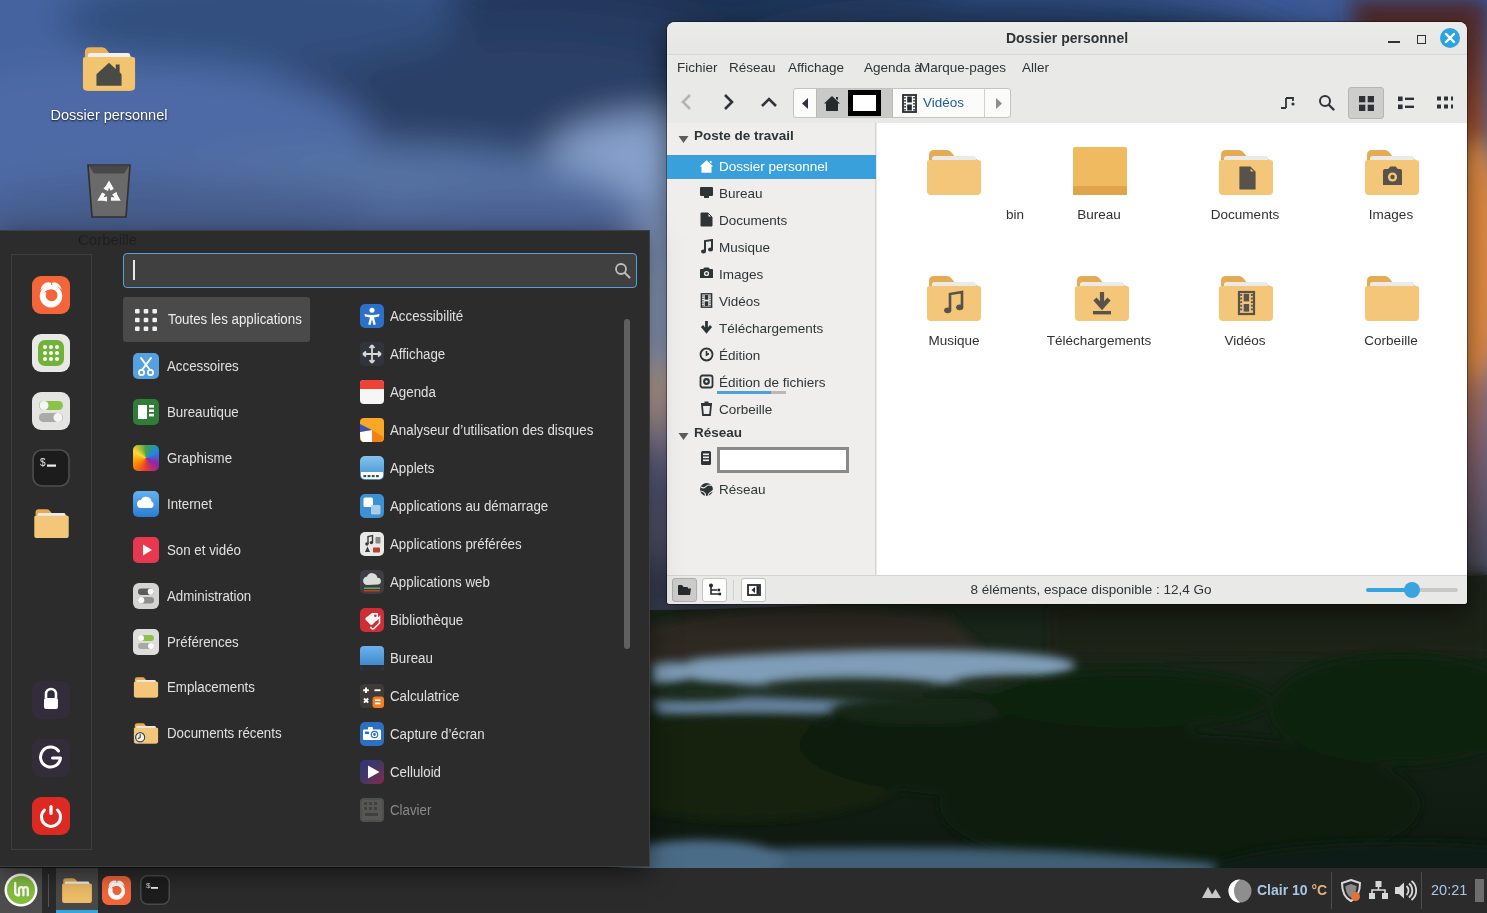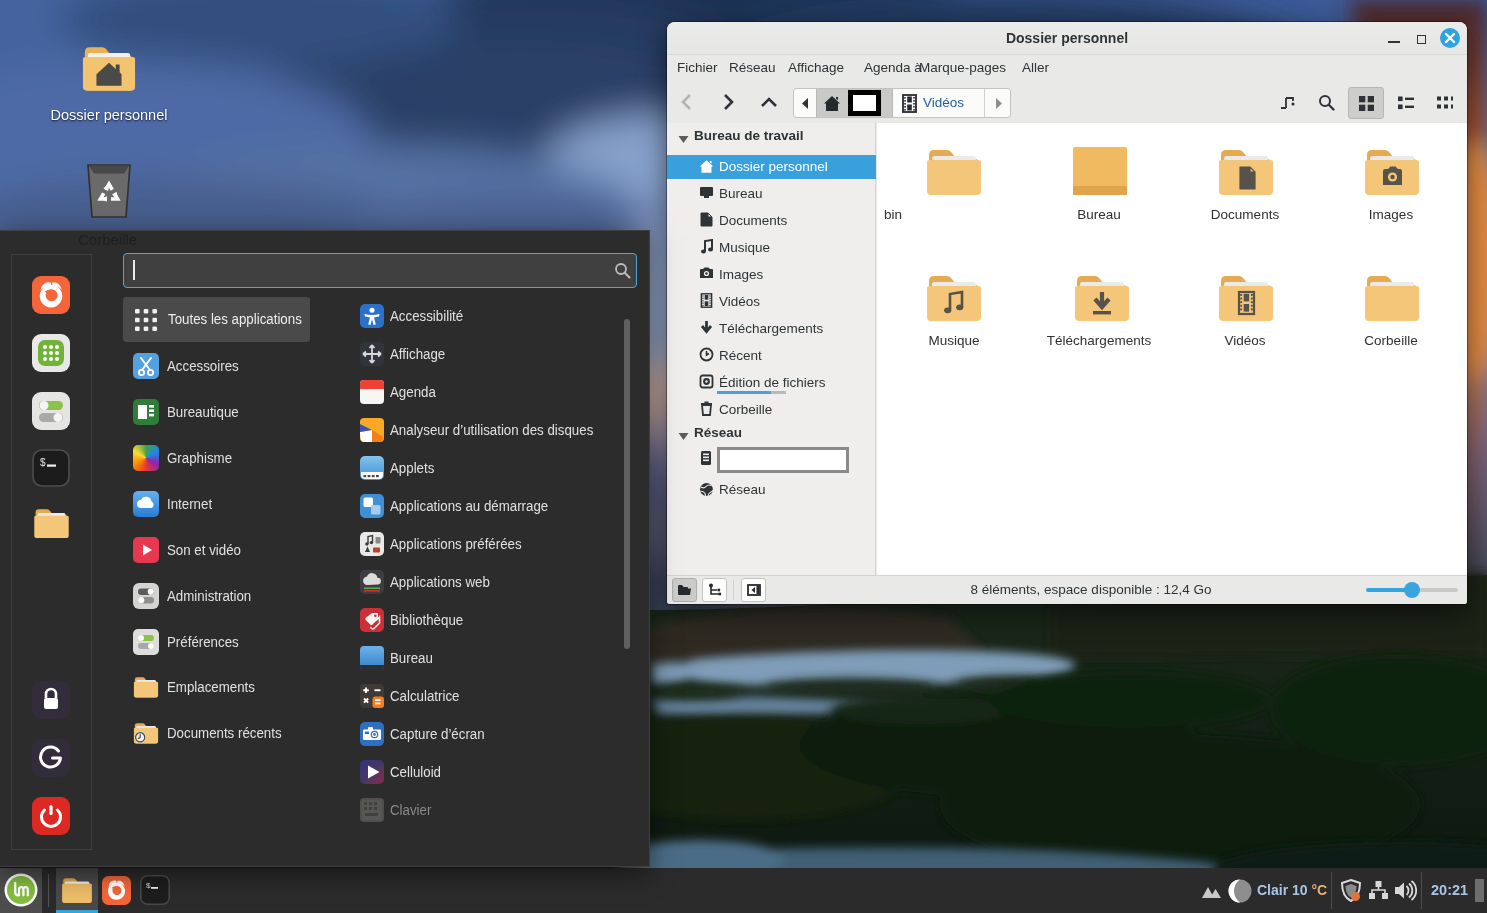--- a/index.html
+++ b/index.html
@@ -194,21 +194,21 @@
     <path d="M10.5,7 L10.5,10 M4,13 L4,10 L17,10 L17,13" stroke="#d8d8d8" stroke-width="1.6" fill="none"></path>
   </svg>
 
   <svg class="abs" style="left:1393px;top:11px" width="24" height="23" viewBox="0 0 24 23">
     <path d="M2,8 L6,8 L11,3.5 L11,19.5 L6,15 L2,15 Z" fill="#d8d8d8"></path>
     <path d="M13.5,7 A6,6 0 0 1 13.5,16" stroke="#d8d8d8" stroke-width="1.8" fill="none"></path>
     <path d="M16,4.5 A9,9 0 0 1 16,18.5" stroke="#d8d8d8" stroke-width="1.8" fill="none"></path>
     <path d="M18.5,2 A12,12 0 0 1 18.5,21" stroke="#d8d8d8" stroke-width="1.8" fill="none"></path>
   </svg>
   <div class="abs" style="left:1421px;top:4px;width:1px;height:37px;background:#4d4d4d"></div>
-  <div class="abs" style="left:1431px;top:0;height:45px;line-height:45px;font-size:14.5px;font-weight:bold;color:#a9c7e4">20:21</div>
+  <div class="abs" style="left:1431px;top:0;height:45px;line-height:45px;font-size:14.5px;font-weight:normal;color:#a9c7e4">20:21</div>
   <div class="abs" style="left:1475px;top:11px;width:9px;height:23px;background:#6e6e6e"></div>
 </div>
 
 <div id="nemo" class="abs" style="left:667px;top:22px;width:800px;height:582px;background:#e9e9e8;border-radius:8px 8px 3px 3px;box-shadow:0 8px 28px rgba(0,0,0,0.55), 0 0 0 1px rgba(0,0,0,0.35)">
 
   <div class="abs" style="left:0;top:0;width:800px;height:33px;background:linear-gradient(#ebebea,#e6e6e5);border-radius:8px 8px 0 0;border-bottom:1px solid #d8d8d6"></div>
   <div class="abs" style="left:0;top:0;width:800px;height:33px;line-height:33px;text-align:center;font-size:14px;font-weight:bold;color:#2e3436">Dossier personnel</div>
   <div class="abs" style="left:721px;top:19px;width:12px;height:2px;background:#2e3436"></div>
   <div class="abs" style="left:750px;top:13px;width:9px;height:9px;border:1.8px solid #2e3436"></div>
   <div class="abs" style="left:773px;top:6px;width:20px;height:20px;border-radius:50%;background:#2fa3e0"></div>
@@ -295,21 +295,21 @@
     <rect x="1" y="9.5" width="4" height="4" fill="#2e3236"></rect>
       <rect x="8" y="9.5" width="4" height="4" fill="#2e3236"></rect>
       <rect x="15" y="9.5" width="2" height="4" fill="#2e3236"></rect>
   </svg>
 
   <div class="abs" style="left:0;top:101px;width:209px;height:452px;background:#efeeed;border-right:1px solid #d5d5d3"></div>
   <div id="sidebar" class="abs" style="left:0;top:101px;width:209px;height:452px;font-size:13.5px;color:#2e3436">
     <svg class="abs" style="left:11px;top:12px" width="11" height="9" viewBox="0 0 11 9">
         <path d="M0.5,1 L10.5,1 L5.5,8 Z" fill="#5c5c5a"></path>
       </svg>
-    <div class="abs" style="left:27px;top:5px;font-weight:bold">Bureau de travail</div>
+    <div class="abs" style="left:27px;top:5px;font-weight:bold">Poste de travail</div>
     <div class="abs" style="left:0;top:31.5px;width:209px;height:24px;background:#3aa0dc"></div>
     <svg class="abs" style="left:32px;top:36px" width="15" height="15" viewBox="0 0 18 17">
         <path d="M9,1 L17,8.5 L15,8.5 L15,16 L3,16 L3,8.5 L1,8.5 Z M13,2 L15,2 L15,5 L13,4 Z" fill="#ffffff"></path>
       </svg>
     <div class="abs" style="left:52px;top:31.5px;height:24px;line-height:24px;color:#ffffff">Dossier personnel</div>
     <svg class="abs" style="left:32px;top:63px" width="15" height="13" viewBox="0 0 15 13">
         <rect x="1" y="1" width="13" height="9" rx="1" fill="#2e3436"></rect>
         <rect x="5" y="10" width="5" height="2" fill="#2e3436"></rect>
       </svg>
     <div class="abs" style="left:52px;top:58.5px;height:24px;line-height:24px">Bureau</div>
@@ -346,21 +346,21 @@
       </svg>
     <div class="abs" style="left:52px;top:166.5px;height:24px;line-height:24px">Vidéos</div>
     <svg class="abs" style="left:33px;top:197px" width="13" height="15" viewBox="0 0 13 15">
         <path d="M6.5,1 L6.5,10 M2,6 L6.5,11.5 L11,6" stroke="#2e3436" stroke-width="2.8" fill="none"></path>
       </svg>
     <div class="abs" style="left:52px;top:193.5px;height:24px;line-height:24px">Téléchargements</div>
     <svg class="abs" style="left:32px;top:224px" width="15" height="15" viewBox="0 0 15 15">
         <circle cx="7.5" cy="7.5" r="6" fill="none" stroke="#2e3436" stroke-width="1.8"></circle>
         <path d="M7.5,4 L7.5,8 L10,6.5" stroke="#2e3436" stroke-width="1.6" fill="none"></path>
       </svg>
-    <div class="abs" style="left:52px;top:220.5px;height:24px;line-height:24px">Récent</div>
+    <div class="abs" style="left:52px;top:220.5px;height:24px;line-height:24px">Édition</div>
     <svg class="abs" style="left:32px;top:251px" width="15" height="15" viewBox="0 0 15 15">
         <rect x="1.5" y="1.5" width="12" height="12" rx="2" fill="none" stroke="#2e3436" stroke-width="1.8"></rect>
         <circle cx="7.5" cy="7.5" r="3.4" fill="#2e3436"></circle>
         <circle cx="7.5" cy="7.5" r="1.2" fill="#efeeed"></circle>
       </svg>
     <div class="abs" style="left:52px;top:247.5px;height:24px;line-height:24px">Édition de fichiers</div>
     <div class="abs" style="left:50px;top:268px;width:54px;height:3px;background:#4aa0d8"></div>
     <div class="abs" style="left:104px;top:268px;width:15px;height:3px;background:#b9b9b7"></div>
     <svg class="abs" style="left:33px;top:278px" width="13" height="15" viewBox="0 0 13 15">
         <path d="M2,4 L11,4 L10,14 L3,14 Z" fill="none" stroke="#2e3436" stroke-width="1.8"></path>
@@ -385,21 +385,21 @@
       </svg>
     <div class="abs" style="left:52px;top:355px;height:24px;line-height:24px">Réseau</div>
   </div>
 
   <div class="abs" style="left:210px;top:101px;width:590px;height:452px;background:#ffffff"></div>
   <div id="files" class="abs" style="left:210px;top:101px;width:590px;height:452px;font-size:13.5px;color:#30302e">
 
     <svg class="abs" style="left:48px;top:24px" width="58" height="49" viewBox="0 0 58 49">
         <use href="#folder"></use>
       </svg>
-    <div class="abs" style="left:7px;top:84px;width:140px;text-align:left">bin</div>
+    <div class="abs" style="left:7px;top:84px;width:140px;text-align:right">bin</div>
     <svg class="abs" style="left:195px;top:23px" width="56" height="50" viewBox="0 0 56 50">
         <rect x="1" y="1" width="54" height="48" rx="2" fill="#efba60"></rect>
         <rect x="1" y="40" width="54" height="9" rx="1" fill="#dfa44c"></rect>
       </svg>
     <div class="abs" style="left:152px;top:84px;width:140px;text-align:center">Bureau</div>
     <svg class="abs" style="left:340px;top:24px" width="58" height="49" viewBox="0 0 58 49">
         <use href="#folder"></use>
         <path d="M23,20 L33,20 L38,25 L38,42 L23,42 Z M33,20 L33,25 L38,25" fill="#57524a" stroke="#57524a" stroke-width="1.2" stroke-linejoin="round"></path>
       </svg>
     <div class="abs" style="left:298px;top:84px;width:140px;text-align:center">Documents</div>

